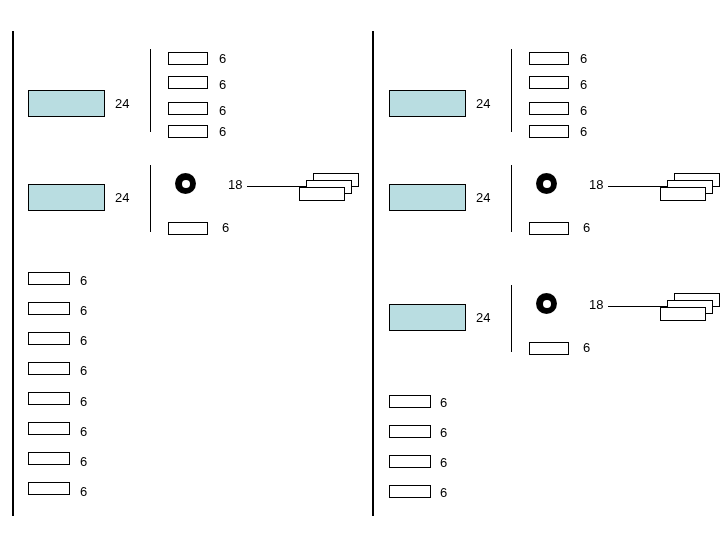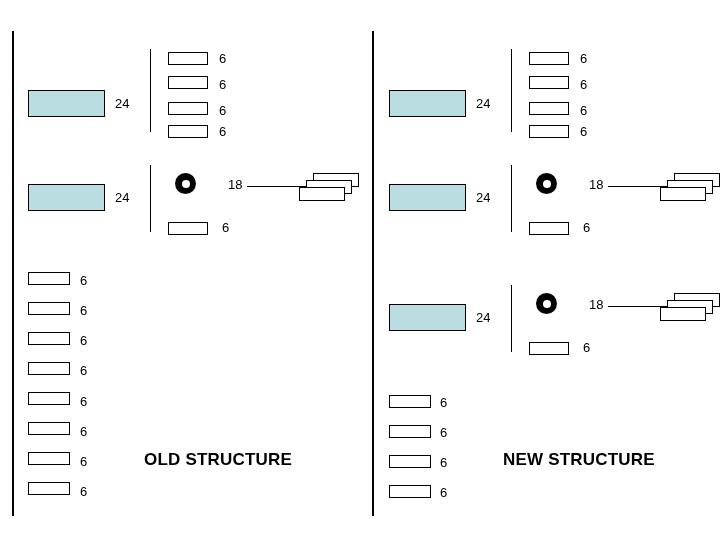--- a/index.html
+++ b/index.html
@@ -143,21 +143,20 @@
 
   <div class="white-box" style="left:28px; top:422px; width:42px; height:13px;"></div>
   <div class="num" style="left:80px; top:425px;">6</div>
 
   <div class="white-box" style="left:28px; top:452px; width:42px; height:13px;"></div>
   <div class="num" style="left:80px; top:455px;">6</div>
 
   <div class="white-box" style="left:28px; top:482px; width:42px; height:13px;"></div>
   <div class="num" style="left:80px; top:485px;">6</div>
 
-  <div class="caption" style="left:144px; top:450px;">OLD STRUCTURE</div>
 
   <div class="teal-box" style="left:389px; top:90px; width:77px; height:27px;"></div>
   <div class="num" style="left:476px; top:97px;">24</div>
 
   <div class="vline-thin" style="left:511px; top:49px; height:83px;"></div>
 
   <div class="white-box" style="left:529px; top:52px; width:40px; height:13px;"></div>
   <div class="num" style="left:580px; top:52px;">6</div>
 
   <div class="white-box" style="left:529px; top:76px; width:40px; height:13px;"></div>
@@ -212,15 +211,14 @@
 
   <div class="white-box" style="left:389px; top:425px; width:42px; height:13px;"></div>
   <div class="num" style="left:440px; top:426px;">6</div>
 
   <div class="white-box" style="left:389px; top:455px; width:42px; height:13px;"></div>
   <div class="num" style="left:440px; top:456px;">6</div>
 
   <div class="white-box" style="left:389px; top:485px; width:42px; height:13px;"></div>
   <div class="num" style="left:440px; top:486px;">6</div>
 
-  <div class="caption" style="left:503px; top:450px;">NEW STRUCTURE</div>
 
 </div>
 
 </body></html>

